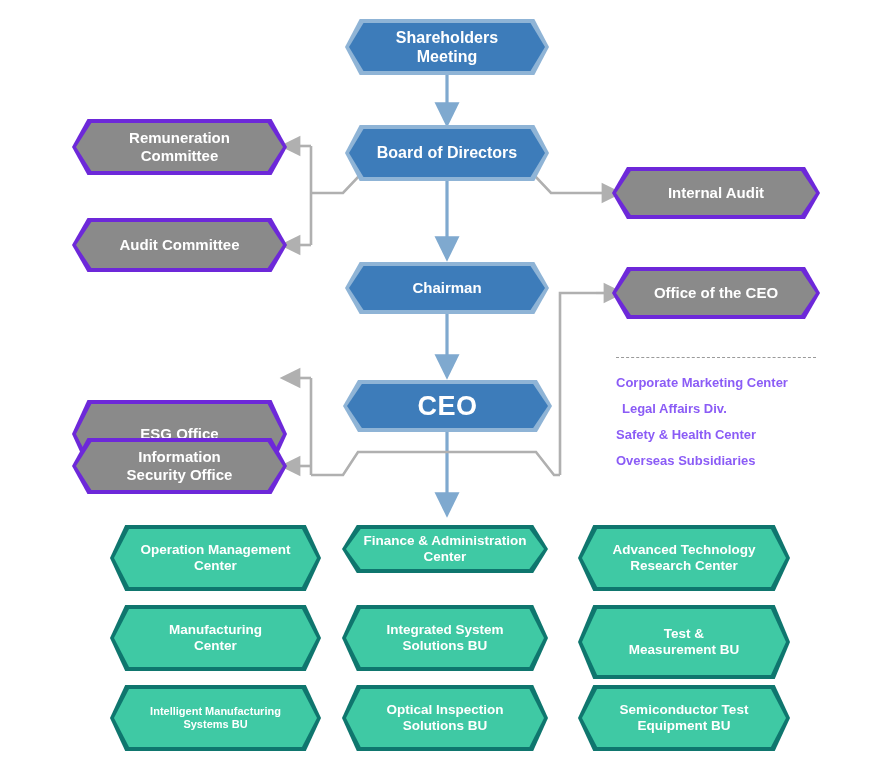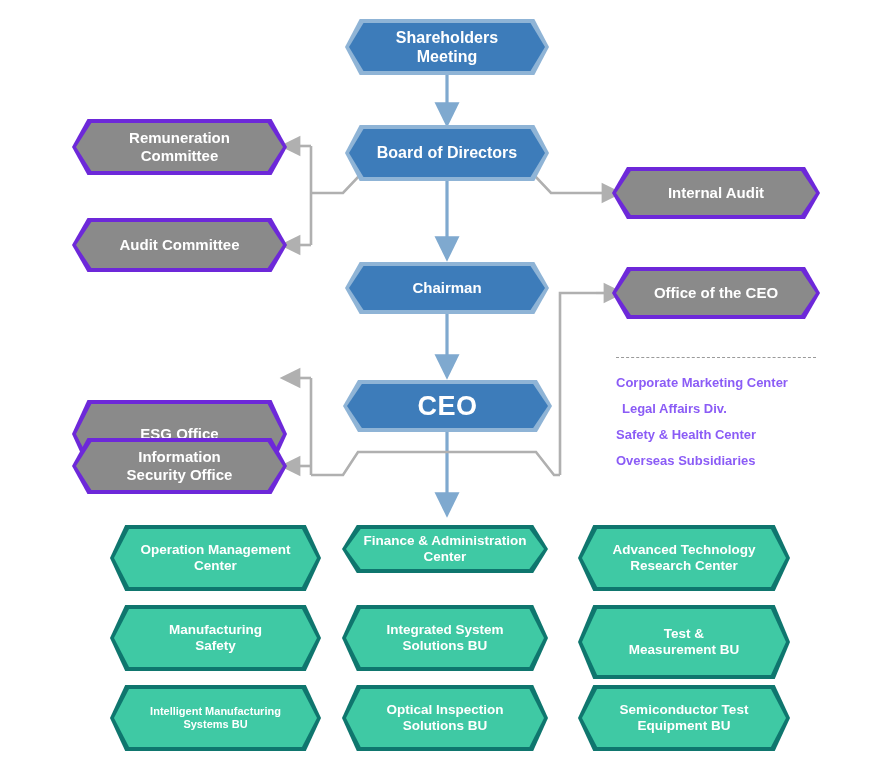--- a/index.html
+++ b/index.html
@@ -195,21 +195,21 @@
 
   <div class="hex-outer green-outer" style="left:110px; top:525px; width:211px; height:66px;">
     <div class="hex-inner green-inner">
       <span class="hex-label" style="font-size:13.5px; font-weight:bold; white-space:pre-line;">Operation Management
 Center</span>
     </div>
   </div>
   <div class="hex-outer green-outer" style="left:110px; top:605px; width:211px; height:66px;">
     <div class="hex-inner green-inner">
       <span class="hex-label" style="font-size:13.5px; font-weight:bold; white-space:pre-line;">Manufacturing
-Safety</span>
+Center</span>
     </div>
   </div>
   <div class="hex-outer green-outer" style="left:110px; top:685px; width:211px; height:66px;">
     <div class="hex-inner green-inner">
       <span class="hex-label" style="font-size:11px; font-weight:bold; white-space:pre-line; padding:0 8px;">Intelligent Manufacturing
 Systems BU</span>
     </div>
   </div>
 
   <div class="hex-outer green-outer" style="left:342px; top:525px; width:206px; height:48px;">

